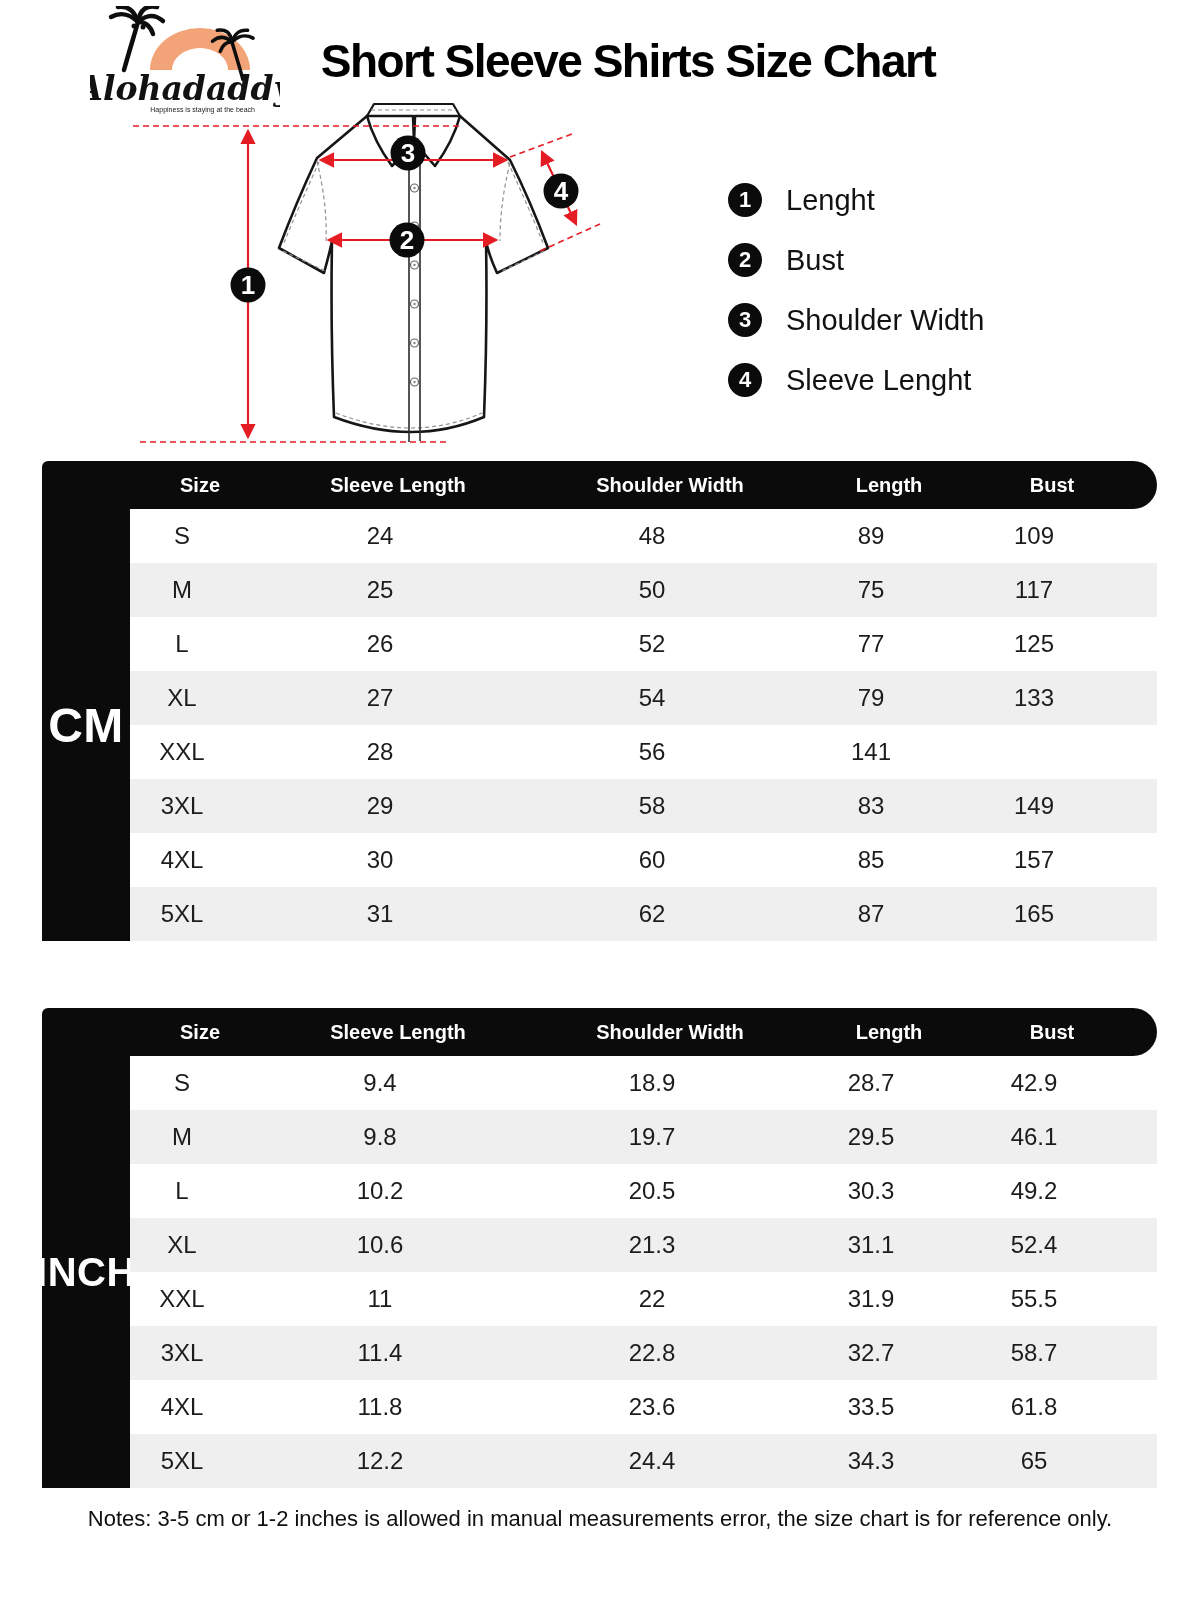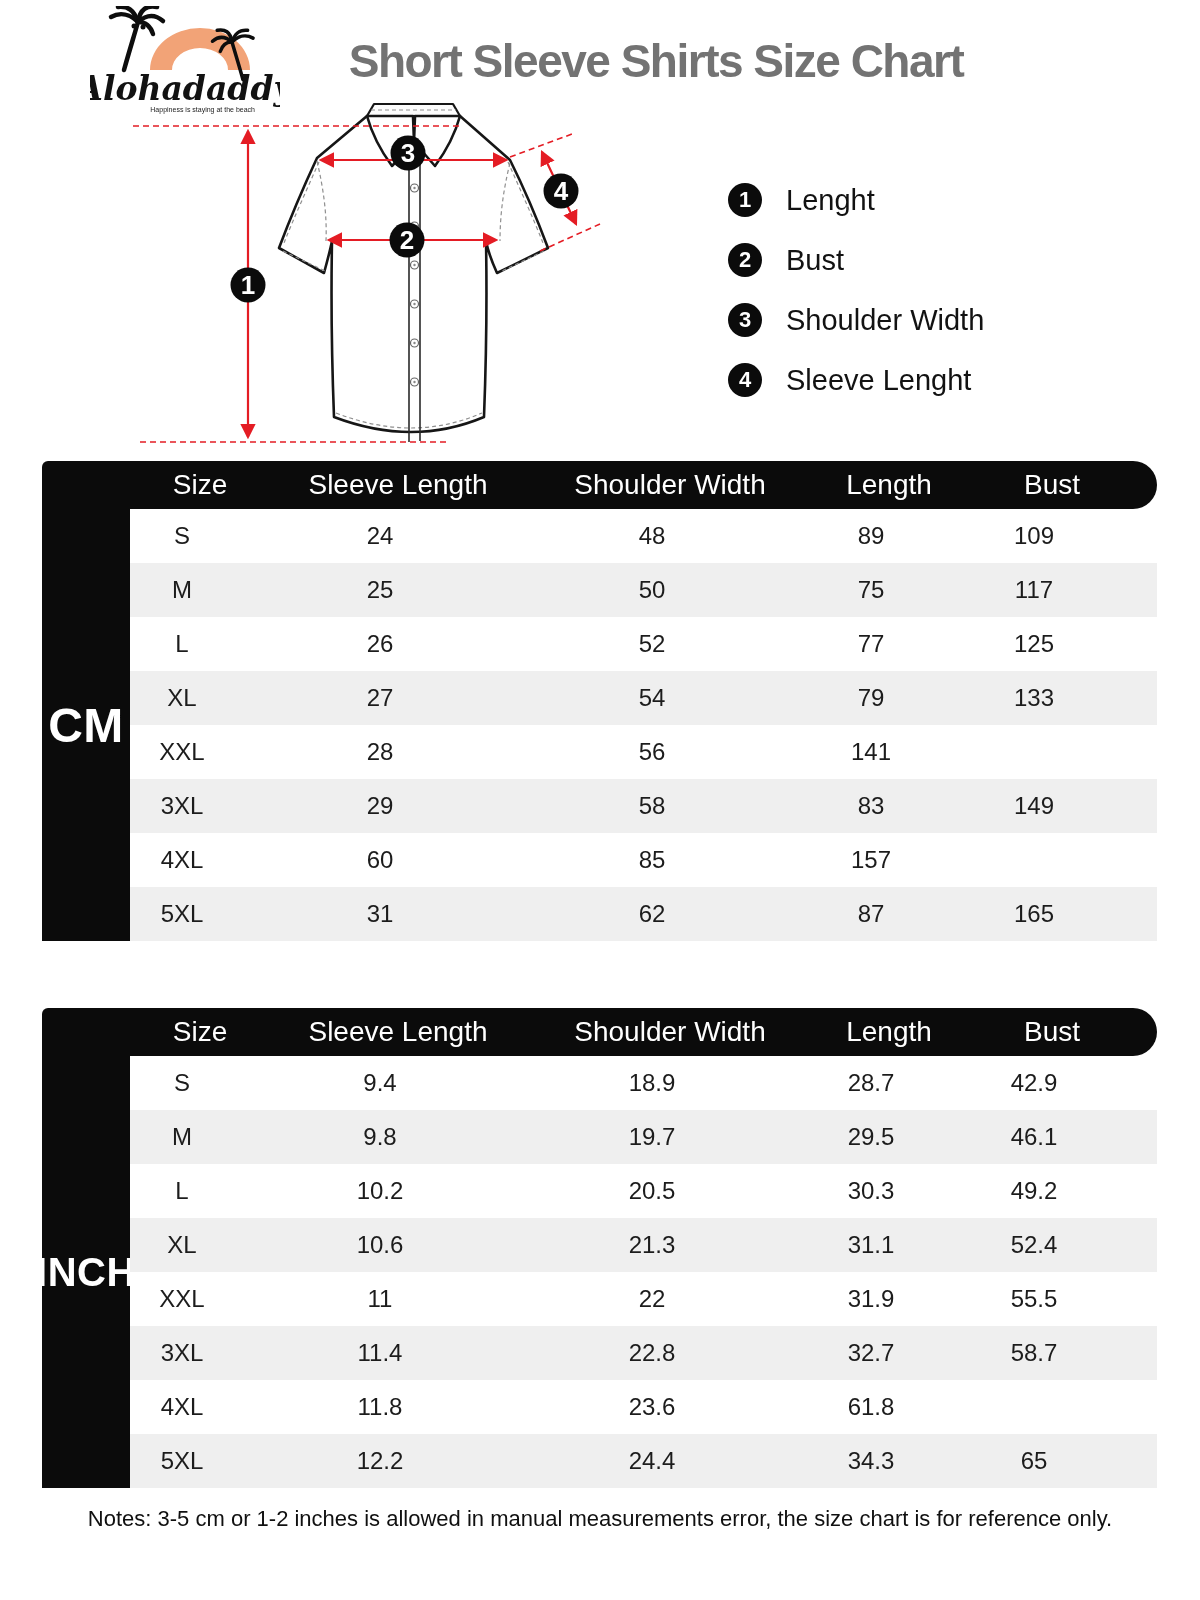--- a/index.html
+++ b/index.html
@@ -9,22 +9,22 @@
     --bar-black:#0b0b0b;
   }
   html,body{margin:0;padding:0;background:#fff;}
   .page{
     position:relative;width:1200px;height:1600px;background:#fff;overflow:hidden;
     font-family:"Liberation Sans", sans-serif;color:#111;
   }
   
   .logo{position:absolute;left:90px;top:6px;width:190px;height:112px;}
   .title{
-    position:absolute;left:316px;top:34px;width:680px;text-align:center;
-    font-size:46px;font-weight:bold;letter-spacing:-1.5px;color:#737373;white-space:nowrap;
+    position:absolute;left:288px;top:34px;width:680px;text-align:center;
+    font-size:46px;font-weight:bold;letter-spacing:-1.5px;color:#000000;white-space:nowrap;
   }
   
   .diagram{position:absolute;left:120px;top:95px;width:500px;height:360px;}
   .shirt-line{fill:#fff;stroke:#161616;stroke-width:2.6;stroke-linejoin:round;}
   .shirt-fill{fill:#fdfdfd;stroke:#161616;stroke-width:2.2;stroke-linejoin:round;}
   .seam{fill:none;stroke:#8f8f8f;stroke-width:1.2;stroke-dasharray:4 3;}
   .placket{fill:none;stroke:#2a2a2a;stroke-width:1.6;}
   .btn{fill:#fff;stroke:#666;stroke-width:1.2;}
   .btn-dot{fill:#888;}
   .red-line{fill:none;stroke:var(--accent-red);stroke-width:2.2;}
@@ -52,21 +52,21 @@
   
   .size-table{position:absolute;left:42px;width:1115px;}
   .size-table[data-table="0"]{top:461px;}
   .size-table[data-table="1"]{top:1008px;}
   .t-head{
     height:48px;background:var(--bar-black);border-radius:6px 24px 24px 0;
     display:grid;grid-template-columns:104px 292px 252px 186px 140px;
     padding-left:106px;padding-right:35px;box-sizing:content-box;
   }
   .t-hcell{
-    color:#fff;font-weight:normal;font-size:28px;display:flex;
+    color:#fff;font-weight:bold;font-size:20px;display:flex;
     align-items:center;justify-content:center;white-space:nowrap;
   }
   .t-flex{display:flex;}
   .unit-label{
     width:88px;flex-shrink:0;background:var(--bar-black);color:#fff;font-weight:bold;
     display:flex;align-items:center;justify-content:center;letter-spacing:0.5px;
   }
   .size-table[data-table="0"] .unit-label{font-size:48px;}
   .size-table[data-table="1"] .unit-label{font-size:40px;}
   .t-body{flex:1;}
@@ -258,20 +258,21 @@
           </div>
           <div class="t-row">
             <div class="t-cell">3XL</div>
             <div class="t-cell">29</div>
             <div class="t-cell">58</div>
             <div class="t-cell">83</div>
             <div class="t-cell">149</div>
           </div>
           <div class="t-row">
             <div class="t-cell">4XL</div>
+            <div class="t-cell">30</div>
             <div class="t-cell">60</div>
             <div class="t-cell">85</div>
             <div class="t-cell">157</div>
           </div>
           <div class="t-row">
             <div class="t-cell">5XL</div>
             <div class="t-cell">31</div>
             <div class="t-cell">62</div>
             <div class="t-cell">87</div>
             <div class="t-cell">165</div>
@@ -330,20 +331,21 @@
             <div class="t-cell">3XL</div>
             <div class="t-cell">11.4</div>
             <div class="t-cell">22.8</div>
             <div class="t-cell">32.7</div>
             <div class="t-cell">58.7</div>
           </div>
           <div class="t-row">
             <div class="t-cell">4XL</div>
             <div class="t-cell">11.8</div>
             <div class="t-cell">23.6</div>
+            <div class="t-cell">33.5</div>
             <div class="t-cell">61.8</div>
           </div>
           <div class="t-row">
             <div class="t-cell">5XL</div>
             <div class="t-cell">12.2</div>
             <div class="t-cell">24.4</div>
             <div class="t-cell">34.3</div>
             <div class="t-cell">65</div>
           </div>
         </div>

